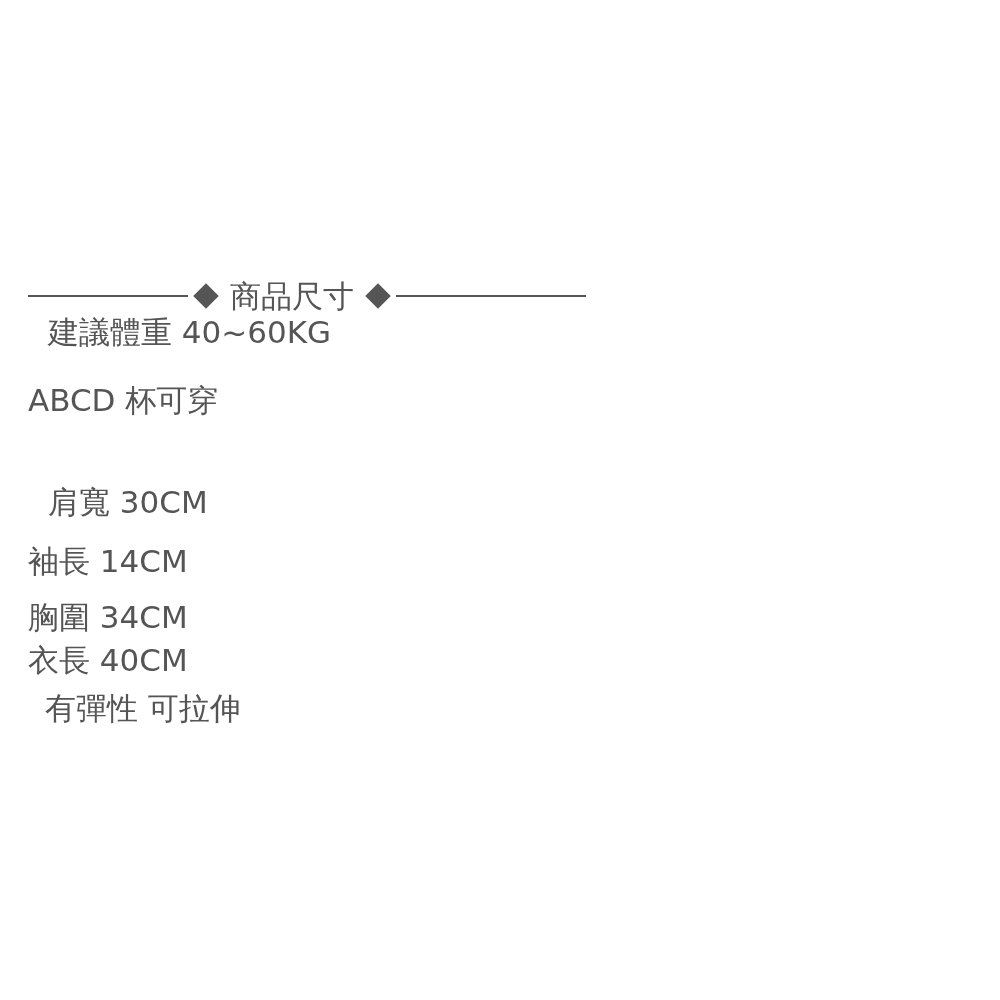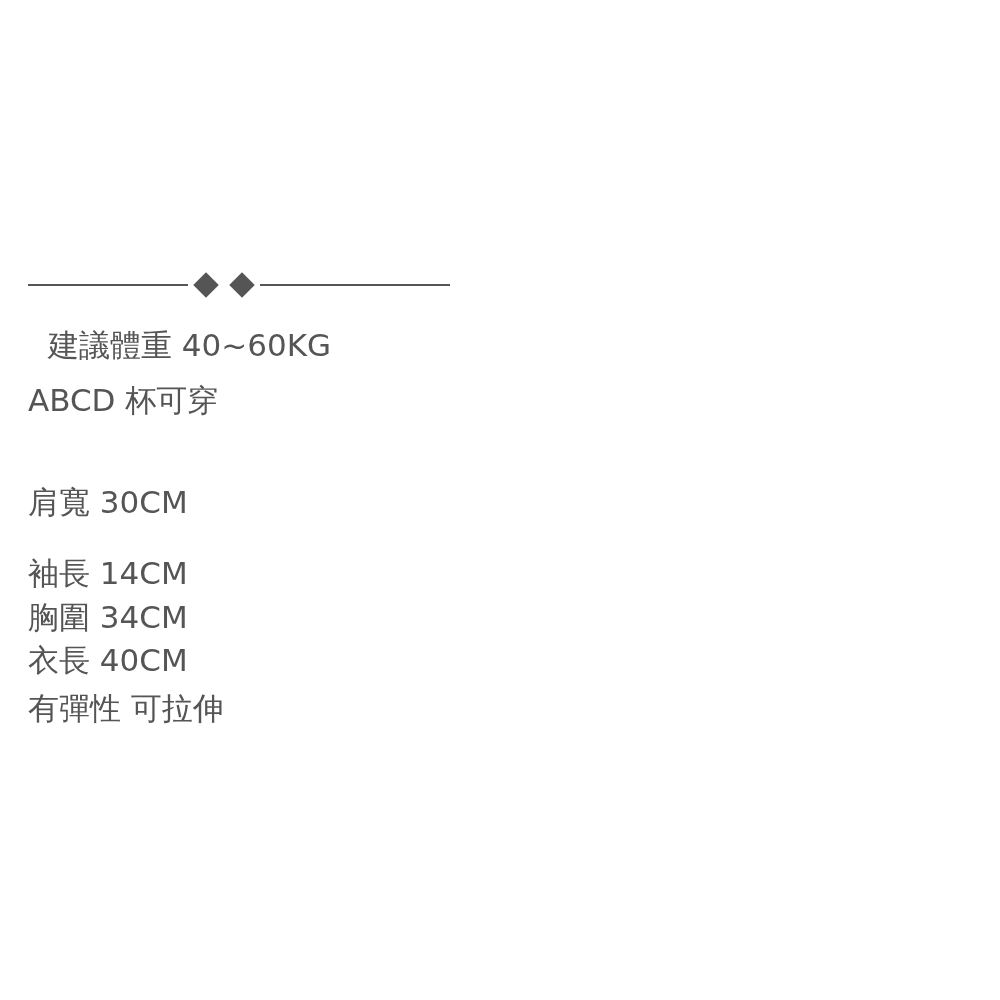--- a/index.html
+++ b/index.html
@@ -10,24 +10,25 @@
   .rule { display: inline-block; height: 2px; background: #555555; }
   .diamond { display: inline-block; width: 18px; height: 18px; background: #555555; transform: rotate(45deg); margin: 0 9px; }
   .title { margin: 0 6px; }
 </style>
 </head>
 <body>
 
 <div class="line header">
   <span class="rule" style="width:160px"></span>
   <span class="diamond"></span>
+  <span class="title">商品尺寸</span>
   <span class="diamond"></span>
   <span class="rule" style="width:190px"></span>
 </div>
 
-<div class="line" style="top:325px; left:48px;">建議體重 40~60KG</div>
+<div class="line" style="top:312px; left:48px;">建議體重 40~60KG</div>
 <div class="line" style="top:380px;">ABCD 杯可穿</div>
 
-<div class="line" style="top:482px;">肩寬 30CM</div>
-<div class="line" style="top:553px;">袖長 14CM</div>
+<div class="line" style="top:482px;margin-left:20px;">肩寬 30CM</div>
+<div class="line" style="top:541px;">袖長 14CM</div>
 <div class="line" style="top:597px;">胸圍 34CM</div>
 <div class="line" style="top:640px;">衣長 40CM</div>
-<div class="line" style="top:688px;">有彈性 可拉伸</div>
+<div class="line" style="top:688px;margin-left:17px;">有彈性 可拉伸</div>
 
 </body></html>

